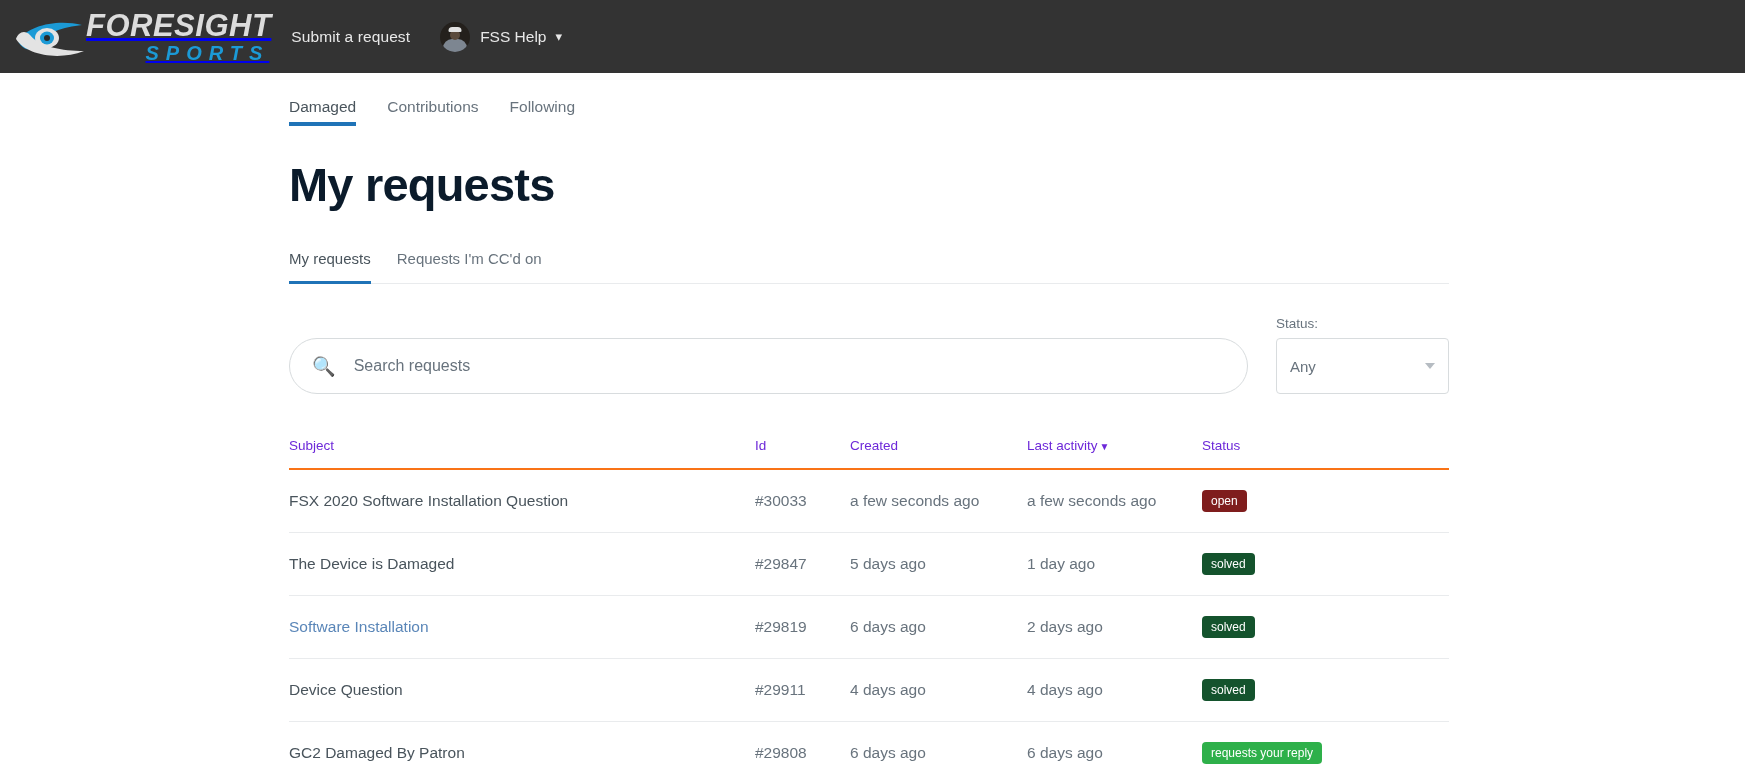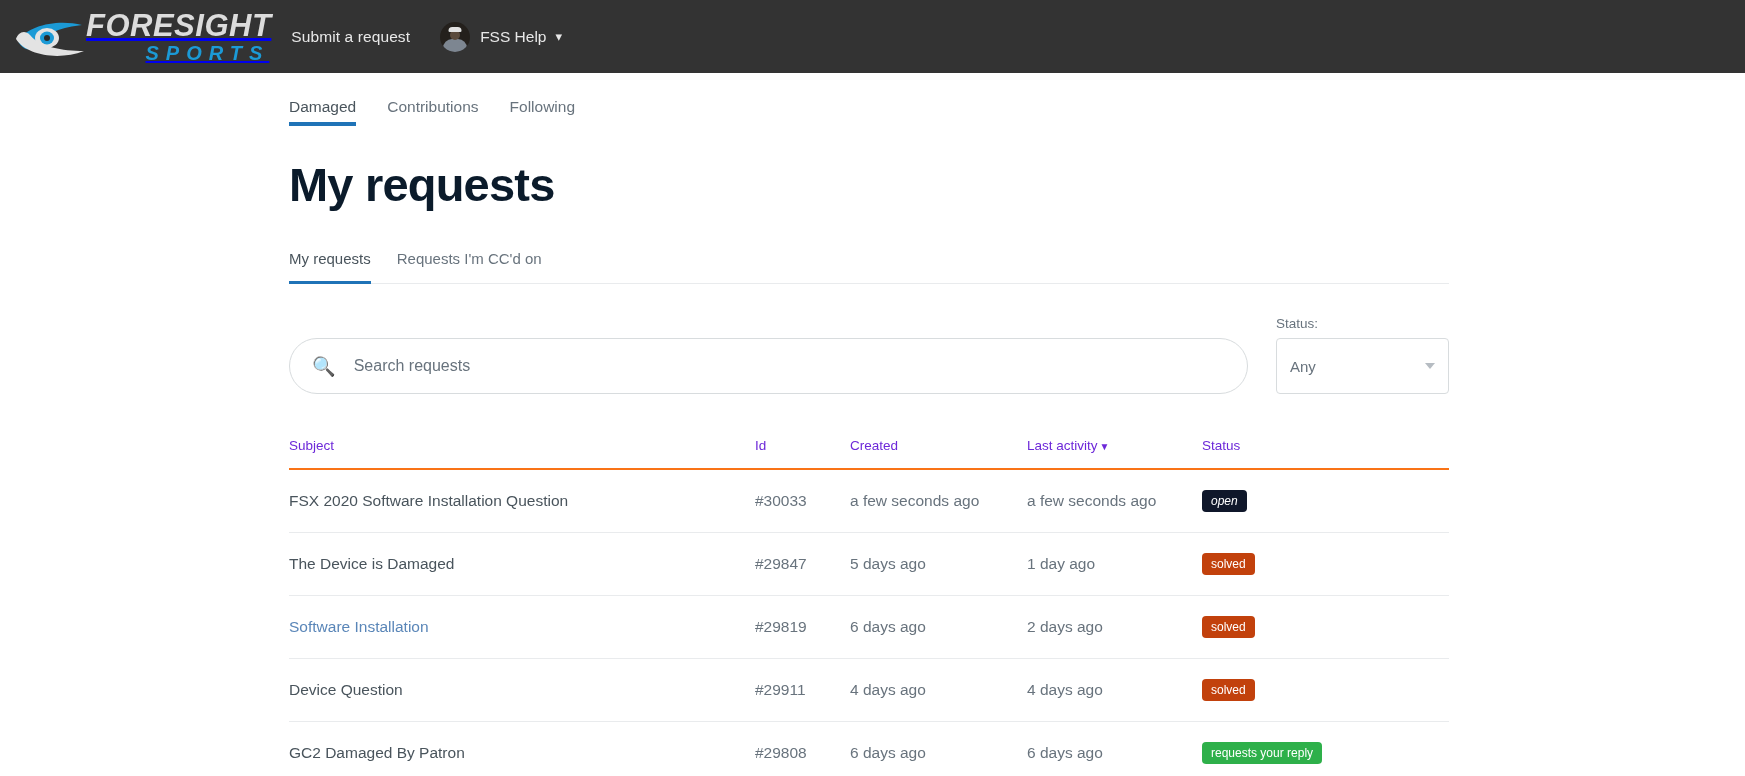--- a/index.html
+++ b/index.html
@@ -313,22 +313,22 @@
 
   .badge {
     display: inline-block;
     color: #ffffff;
     font-size: 12px;
     border-radius: 4px;
     padding: 5px 9px 5px 9px;
     line-height: 1;
     white-space: nowrap;
   }
-  .badge-open    { background: #0f172a; font-style: italic; }
-  .badge-solved  { background: #c2410c; }
+  .badge-open    { background: #7f1d1d; }
+  .badge-solved  { background: #14532d; }
   .badge-awaiting{ background: #2eb04a; }
 </style>
 </head>
 <body>
 
 <div class="header">
 
   <a class="logo" href="#">
     <span class="logo-mark">
       <svg width="78" height="52" viewBox="0 0 78 52" xmlns="http://www.w3.org/2000/svg">

